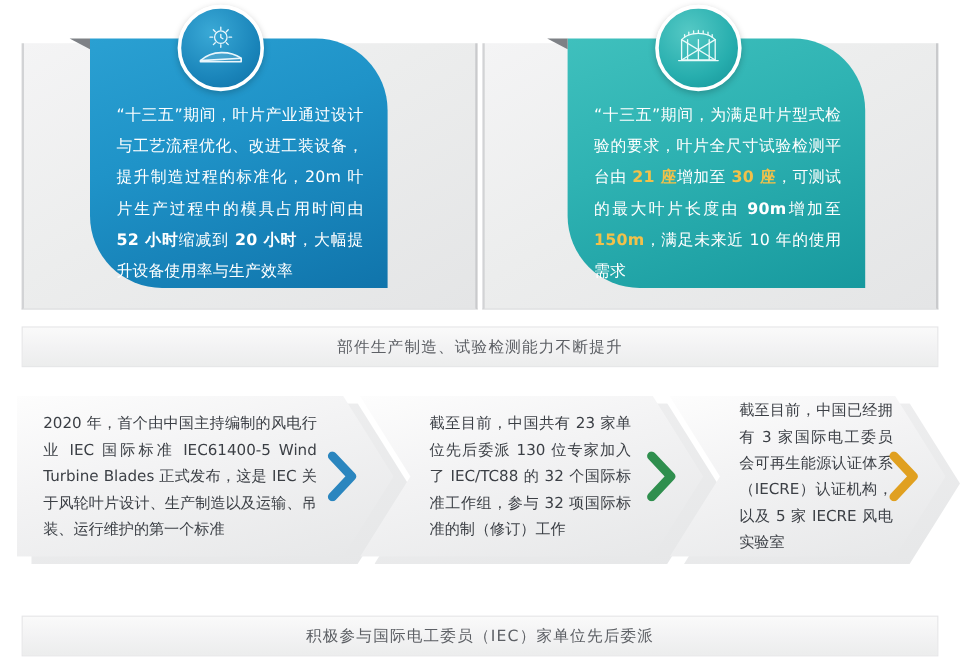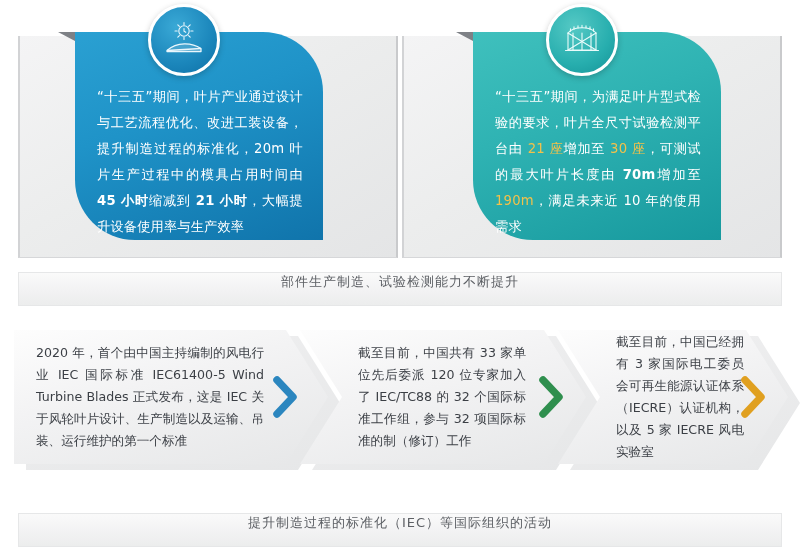--- a/index.html
+++ b/index.html
@@ -70,21 +70,21 @@
     top: 52px;
     color: #ffffff;
     font-size: 13.2px;
     line-height: 26px;
     text-align: justify;
     text-align-last: left;
     letter-spacing: 0.2px;
     font-family: "DejaVu Sans", "Liberation Sans", sans-serif;
   }
   .leaf-text b { font-weight: bold; color: #ffffff; }
-  .leaf-text .gold { font-weight: normal; color: #f2c14a; }
+  .leaf-text .gold { font-weight: bold; color: #f2c14a; }
 
   
   .badge {
     position: absolute;
     top: 4px;
     width: 72px; height: 72px;
     border-radius: 50%;
     z-index: 6;
     border: 3px solid #ffffff;
     box-shadow: 0 2px 6px rgba(0,0,0,0.22);
@@ -97,20 +97,21 @@
 
   
   .caption-bar {
     position: absolute;
     left: 18px;
     width: 764px;
     height: 34px;
     background: linear-gradient(180deg, #fafafa 0%, #f2f2f3 55%, #eceded 100%);
     border: 1px solid #e6e7e8;
     display: flex;
+    align-items: center;
     justify-content: center;
   }
   .caption-bar span {
     font-size: 13px;
     color: #5d6065;
     letter-spacing: 1px;
     font-family: "DejaVu Sans", "Liberation Sans", sans-serif;
   }
   .caption-top    { top: 272px; }
   .caption-bottom { top: 513px; }
@@ -186,26 +187,26 @@
 </head>
 <body>
 
 <div class="top-section">
 
   <div class="panel panel-left"></div>
   <div class="panel panel-right"></div>
 
   <div class="leaf leaf-blue">
     <div class="fold"></div>
-    <div class="leaf-text" id="leaf-text-0"><span>“十三五”期间，叶片产业通过设计与工艺流程优化、改进工装设备，提升制造过程的标准化，20m 叶片生产过程中的模具占用时间由 </span><b>45 小时</b><span>缩减到 </span><b>21 小时</b><span>，大幅提升设备使用率与生产效率</span></div>
+    <div class="leaf-text" id="leaf-text-0"><span>“十三五”期间，叶片产业通过设计与工艺流程优化、改进工装设备，提升制造过程的标准化，20m 叶片生产过程中的模具占用时间由 </span><b>52 小时</b><span>缩减到 </span><b>20 小时</b><span>，大幅提升设备使用率与生产效率</span></div>
   </div>
 
   <div class="leaf leaf-teal">
     <div class="fold"></div>
-    <div class="leaf-text" id="leaf-text-1"><span>“十三五”期间，为满足叶片型式检验的要求，叶片全尺寸试验检测平台由 </span><span class="gold">21 座</span><span>增加至 </span><span class="gold">30 座</span><span>，可测试的最大叶片长度由 </span><b>70m</b><span>增加至 </span><span class="gold">190m</span><span>，满足未来近 10 年的使用需求</span></div>
+    <div class="leaf-text" id="leaf-text-1"><span>“十三五”期间，为满足叶片型式检验的要求，叶片全尺寸试验检测平台由 </span><span class="gold">21 座</span><span>增加至 </span><span class="gold">30 座</span><span>，可测试的最大叶片长度由 </span><b>90m</b><span>增加至 </span><span class="gold">150m</span><span>，满足未来近 10 年的使用需求</span></div>
   </div>
 
   <div class="badge badge-blue">
     <svg width="46" height="46" viewBox="0 0 46 46" aria-hidden="true">
       <g fill="none" stroke="#eaf6fc" stroke-width="1.1" stroke-linecap="round">
         <circle cx="23" cy="14" r="5.2"></circle>
         <path d="M23 11.6v2.6l1.8 1.1"></path>
         <path d="M23 5.6v2.2M23 20.2v2.2M14 14h2.2M29.8 14H32"></path>
         <path d="M16.8 7.8l1.6 1.6M27.6 18.6l1.6 1.6M29.2 7.8l-1.6 1.6M18.4 18.6l-1.6 1.6"></path>
       </g>
@@ -237,32 +238,32 @@
 <div class="bottom-section">
 
   <div class="ghost g3"></div>
   <div class="ghost g2"></div>
   <div class="ghost g1"></div>
 
   <div class="chev-card c3 layer-3">
     <div class="chev-text">截至目前，中国已经拥有 3 家国际电工委员会可再生能源认证体系（IECRE）认证机构，以及 5 家 IECRE 风电实验室</div>
   </div>
   <div class="chev-card c2 layer-2">
-    <div class="chev-text">截至目前，中国共有 33 家单位先后委派 120 位专家加入了 IEC/TC88 的 32 个国际标准工作组，参与 32 项国际标准的制（修订）工作</div>
+    <div class="chev-text">截至目前，中国共有 23 家单位先后委派 130 位专家加入了 IEC/TC88 的 32 个国际标准工作组，参与 32 项国际标准的制（修订）工作</div>
   </div>
   <div class="chev-card c1 layer-1">
     <div class="chev-text">2020 年，首个由中国主持编制的风电行业 IEC 国际标准 IEC61400-5 Wind Turbine Blades 正式发布，这是 IEC 关于风轮叶片设计、生产制造以及运输、吊装、运行维护的第一个标准</div>
   </div>
 
   <svg class="chevron ch1 layer-1" viewBox="0 0 26 42">
     <polyline points="5,4 21,21 5,38" fill="none" stroke="#2b86bf" stroke-width="7.5" stroke-linecap="round" stroke-linejoin="round"></polyline>
   </svg>
   <svg class="chevron ch2 layer-2" viewBox="0 0 26 42">
     <polyline points="5,4 21,21 5,38" fill="none" stroke="#2f8f4e" stroke-width="7.5" stroke-linecap="round" stroke-linejoin="round"></polyline>
   </svg>
   <svg class="chevron ch3 layer-3" viewBox="0 0 26 42">
     <polyline points="5,4 21,21 5,38" fill="none" stroke="#e0a020" stroke-width="7.5" stroke-linecap="round" stroke-linejoin="round"></polyline>
   </svg>
 </div>
 
 <div class="caption-bar caption-bottom">
-  <span>提升制造过程的标准化（IEC）等国际组织的活动</span>
+  <span>积极参与国际电工委员（IEC）家单位先后委派</span>
 </div>
 
 </body></html>

